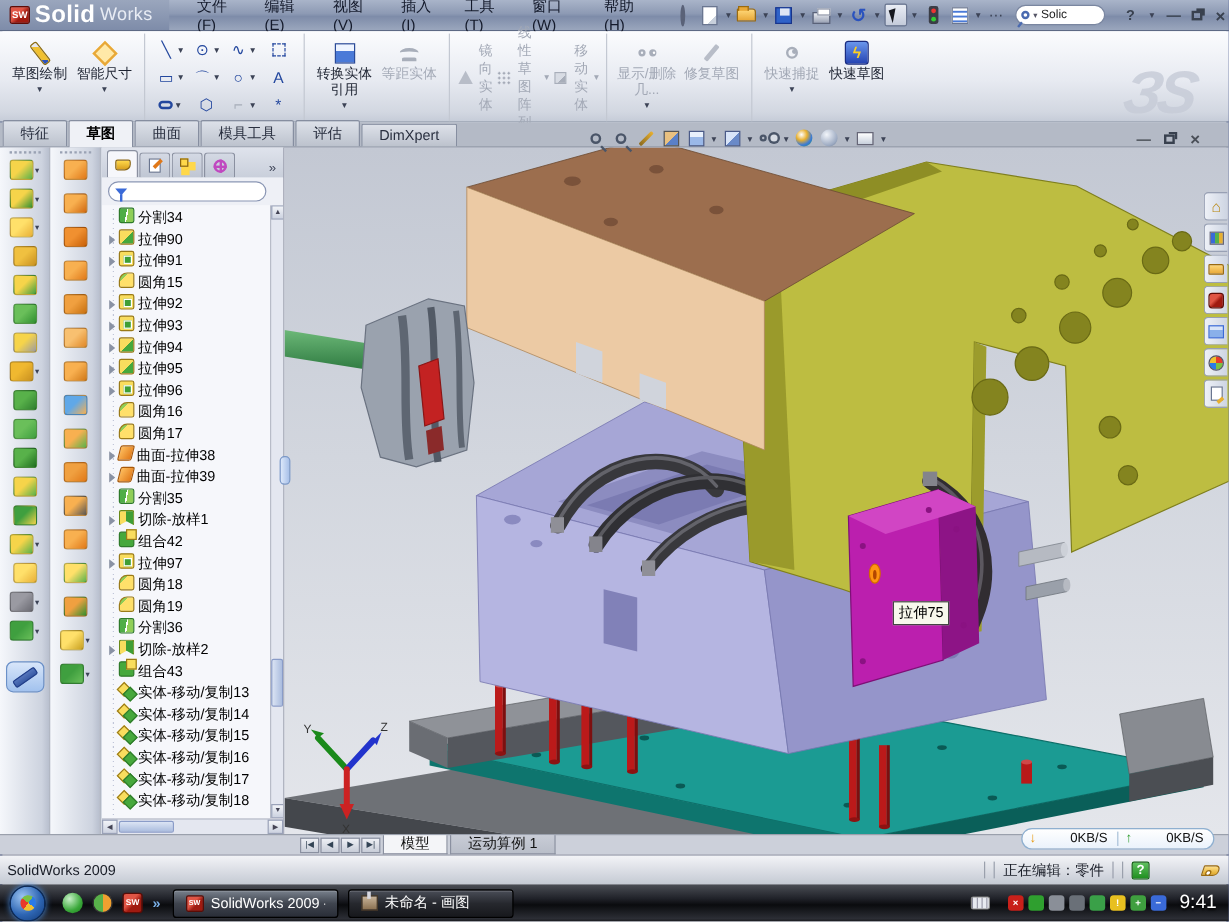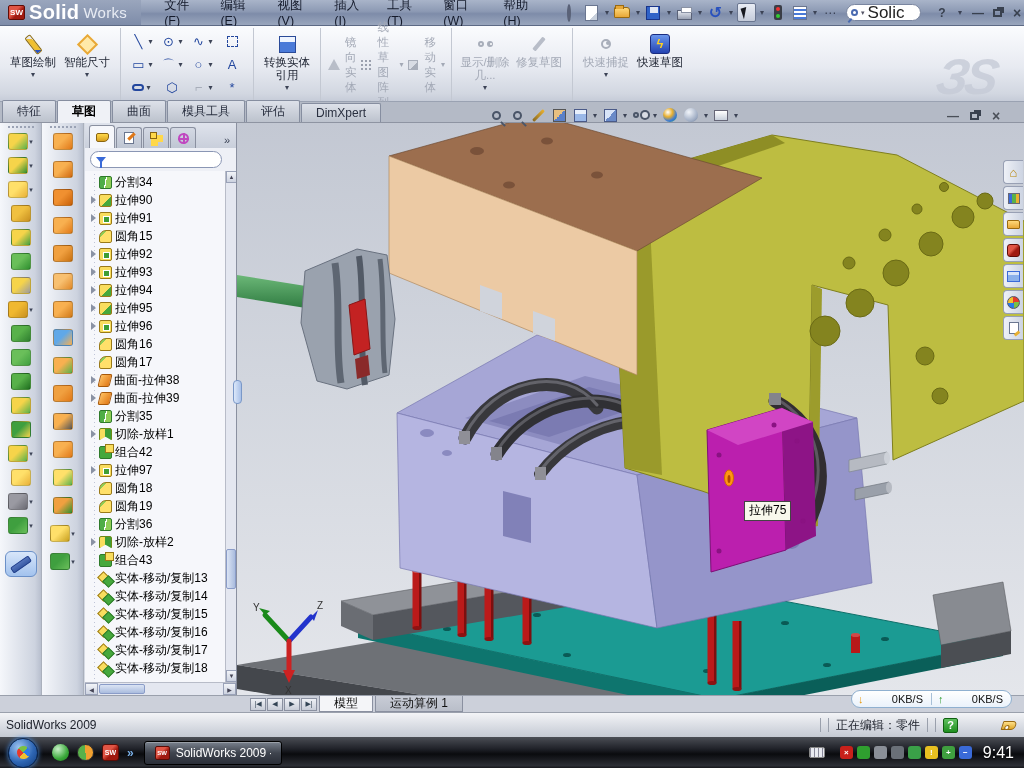--- a/index.html
+++ b/index.html
@@ -39,21 +39,21 @@
   .qt-rebuild::before{content:"";position:absolute;left:2px;top:2px;width:4px;height:4px;border-radius:50%;background:#e33;}
   .qt-rebuild::after{content:"";position:absolute;left:2px;bottom:2px;width:4px;height:4px;border-radius:50%;background:#3c3;}
   .qt-options{width:14px;height:14px;background:#fff;border:1px solid #6a7690;
     background-image:linear-gradient(#4a7ad8 2px,transparent 2px);background-size:100% 4px;background-position:0 2px;}
   .qt-overflow{color:#3c4356;font-size:12px;letter-spacing:1px;}
   #searchbox{display:flex;align-items:center;gap:3px;height:17px;background:#fff;border:1px solid #7a86a0;
     border-radius:9px;padding:0 8px 0 4px;margin-left:6px;width:80px;}
   .mag{width:7px;height:7px;border:2px solid #4a6ab0;border-radius:50%;position:relative;flex:0 0 auto;}
   .mag::after{content:"";position:absolute;left:-4px;top:7px;width:2px;height:5px;background:#4a6ab0;transform:rotate(40deg);}
   #searchbox .sdd{font-size:7px;color:#556;}
-  #searchval{font-size:17px;color:#222;}
+  #searchval{font-size:10px;color:#222;}
   .qt-help{color:#39414f;font-weight:bold;font-size:13px;}
   #wctrl{display:flex;gap:8px;margin-left:14px;align-items:center;}
   .wc{color:#39414f;font-weight:bold;font-size:12px;width:14px;text-align:center;}
   .wc-restore{width:9px;height:8px;border:2px solid #39414f;box-shadow:3px -3px 0 -1px #39414f;}
   
   #ribbon{position:absolute;left:0;top:26px;width:1024px;height:76px;
     background:linear-gradient(180deg,#fbfcfe,#e7eaf1 55%,#d2d7e1 90%,#c6ccd8);
     border-bottom:1px solid #9aa2b2;display:flex;align-items:stretch;padding-top:2px;}
   .rgroup{display:flex;align-items:stretch;padding:2px 6px;border-right:1px solid #c3c8d2;}
   .bigbtn{width:54px;display:flex;flex-direction:column;align-items:center;justify-content:flex-start;
@@ -126,21 +126,21 @@
   .pt-dx::before{content:"";position:absolute;left:3px;top:-2px;width:2px;height:11px;background:#c048c0;}
   .pt-dx::after{content:"";position:absolute;left:-2px;top:3px;width:11px;height:2px;background:#c048c0;}
   .ptab-more{margin-left:auto;color:#3c4356;font-size:11px;padding:0 4px 2px 0;}
   #filterrow{padding:3px 14px 3px 5px;background:#eef0f6;}
   #filterbox{height:17px;border:1px solid #8a96b4;border-radius:9px;background:#fff;display:flex;align-items:center;padding-left:5px;}
   .funnel{width:0;height:0;border-left:5px solid transparent;border-right:5px solid transparent;border-top:6px solid #3a6ad8;position:relative;}
   .funnel::after{content:"";position:absolute;left:-1px;top:-1px;width:2px;height:6px;background:#3a6ad8;}
   #treewrap{position:relative;flex:1;overflow:hidden;background:#f6f7fb;}
   #tree{position:absolute;left:0;top:0;right:11px;bottom:0;padding:2px 0 0 4px;
     background:repeating-linear-gradient(180deg,transparent 0 3px,#c0c5d8 3px 4px) 9px 0/1px 100% no-repeat,#f6f7fb;}
-  .trow{display:flex;align-items:center;height:18px;white-space:nowrap;}
+  .trow{display:flex;height:18px;white-space:nowrap;}
   .tw{width:9px;flex:0 0 auto;display:flex;align-items:center;justify-content:center;}
   .tw.e::before{content:"";width:0;height:0;border-left:5px solid #8a92a4;border-top:4px solid transparent;border-bottom:4px solid transparent;}
   .ti{width:13px;height:13px;flex:0 0 auto;margin:0 3px 0 1px;position:relative;border:1px solid #9a7a18;border-radius:2px;}
   .tl{font-size:12px;color:#000;}
   .ti-split{background:linear-gradient(100deg,#4fae47 45%,#fff 45% 55%,#8fce57 55%);border-color:#2e7a2a;}
   .ti-extrude-a{background:linear-gradient(135deg,#f9dd5e 55%,#46a83c 55%);}
   .ti-extrude-b{background:#f9dd5e;}
   .ti-extrude-b::after{content:"";position:absolute;left:3px;top:3px;width:5px;height:5px;background:#3f9e35;border:1px solid #fff;}
   .ti-fillet{background:linear-gradient(135deg,#8fce57 30%,#ffe06a 30%);border-radius:7px 2px 2px 2px;}
   .ti-surf{background:linear-gradient(115deg,#ffc060,#e07818);border-color:#a85808;transform:skewX(-14deg);width:12px;}
@@ -387,20 +387,26 @@
       </div>
     </div>
   <div class="rgroup">
     <div class="bigbtn" data-interactable="true">
       <span class="ri">
           <span class="ri-convert" data-interactable="false"></span>
         </span>
       <span class="lbl">转换实体引用</span>
         <span class="dd">▾</span>
     </div>
+    <div class="bigbtn dis" data-interactable="true">
+      <span class="ri">
+          <span class="ri-offset" data-interactable="false"></span>
+        </span>
+      <span class="lbl">等距实体</span>
+    </div>
   </div>
   <div class="rgroup">
     <div class="stack">
       <div class="srow" data-interactable="true">
         <span class="sic">
             <span class="sic-mirror" data-interactable="false"></span>
           </span>
         <span>镜向实体</span>
       </div>
       <div class="srow" data-interactable="true">
@@ -1057,20 +1063,24 @@
     <span class="ql ql-msgr" data-interactable="true"></span>
     <span class="ql ql-ball" data-interactable="true"></span>
     <span class="ql ql-sw" data-interactable="true">SW</span>
     <span class="ql-more" data-interactable="true">»</span>
   </div>
   <div id="taskbtns" data-interactable="false" style="display:flex;">
       <div class="taskbtn active" data-interactable="true">
         <span class="bico bico-sw" data-interactable="false">SW</span>
         <span class="tlabel" data-interactable="false">SolidWorks 2009 - ...</span>
       </div>
+      <div class="taskbtn" data-interactable="true">
+        <span class="bico bico-paint" data-interactable="false"></span>
+        <span class="tlabel" data-interactable="false">未命名 - 画图</span>
+      </div>
     </div>
   <div id="tray" data-interactable="false">
     <span class="kbd" data-interactable="true"></span>
     <span id="trayicons" style="display:flex;gap:4px;">
         <span class="tri" data-interactable="true" style="background: rgb(200, 32, 26);">×</span>
         <span class="tri" data-interactable="true" style="background: rgb(47, 159, 47);"></span>
         <span class="tri" data-interactable="true" style="background: rgb(138, 143, 152);"></span>
         <span class="tri" data-interactable="true" style="background: rgb(106, 112, 120);"></span>
         <span class="tri" data-interactable="true" style="background: rgb(58, 160, 72);"></span>
         <span class="tri" data-interactable="true" style="background: rgb(232, 192, 32);">!</span>

